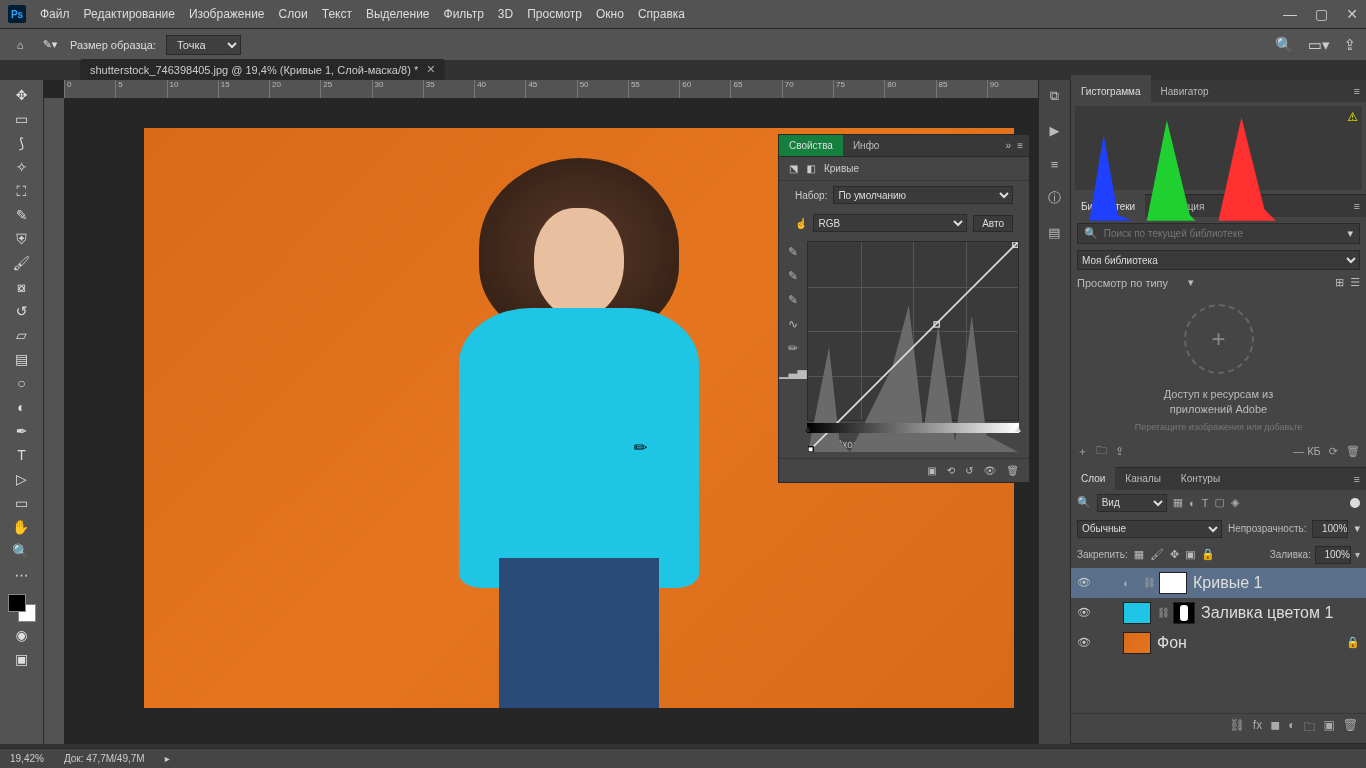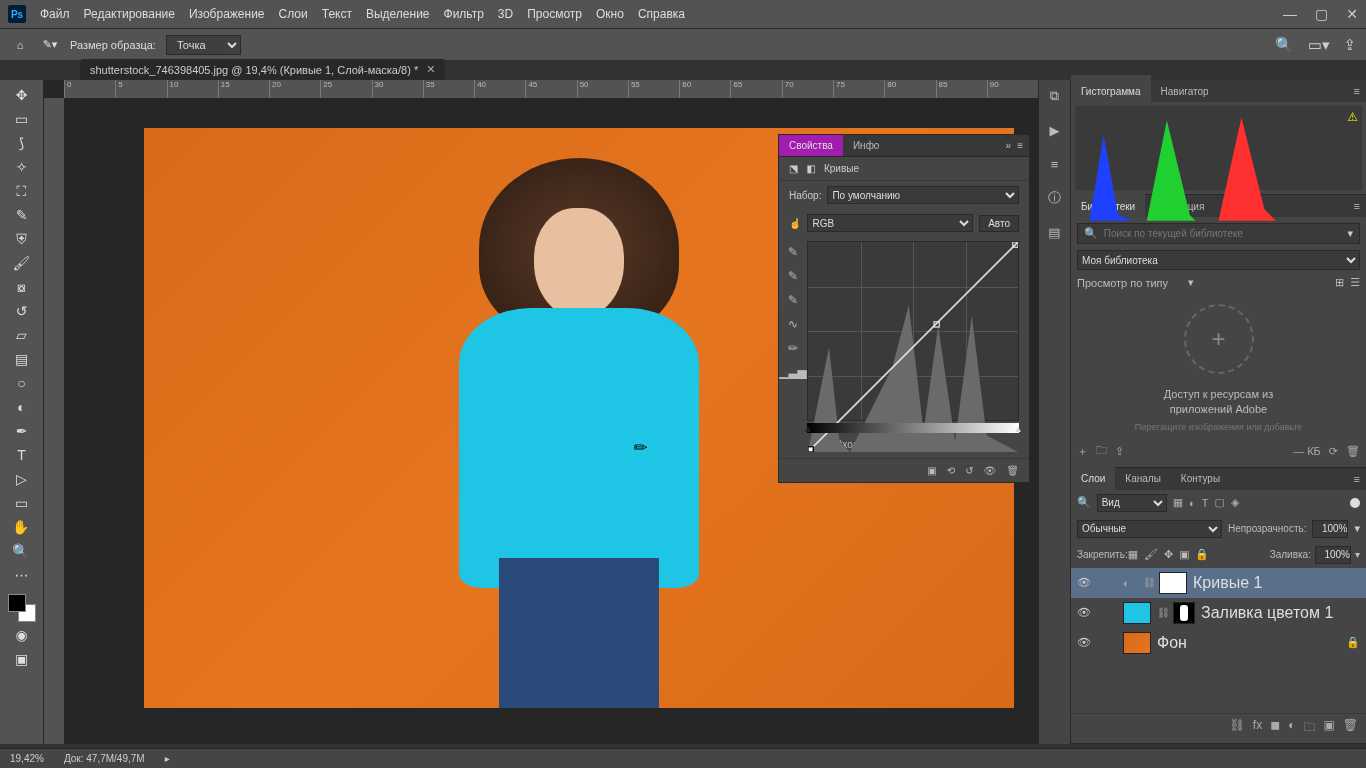--- a/index.html
+++ b/index.html
@@ -43,24 +43,24 @@
 .person .hair { position: absolute; top: 0; left: 50%; transform: translateX(-50%); width: 200px; height: 180px; background: radial-gradient(ellipse at center, #5a3a28 0%, #3a2418 70%); border-radius: 50% 50% 40% 40%; }
 .person .face { position: absolute; top: 50px; left: 50%; transform: translateX(-50%); width: 90px; height: 110px; background: #e8c0a0; border-radius: 45% 45% 50% 50%; }
 .person .tshirt { position: absolute; top: 150px; left: 50%; transform: translateX(-50%); width: 240px; height: 280px; background: #1ec5e5; border-radius: 30% 30% 10% 10% / 20% 20% 5% 5%; }
 .person .jeans { position: absolute; top: 400px; left: 50%; transform: translateX(-50%); width: 160px; height: 150px; background: #2a4a7a; }
 .canvas .cursor-eyedropper { position: absolute; top: 310px; left: 490px; color: #000; font-size: 16px; transform: rotate(-45deg); }
 
 
 .props-panel { position: absolute; top: 54px; left: 734px; width: 252px; background: #454545; border: 1px solid #282828; z-index: 10; font-size: 10px; }
 .props-panel .tabs { display: flex; background: #383838; border-bottom: 1px solid #282828; height: 22px; align-items: center; }
 .props-panel .tab { padding: 0 10px; color: #bbb; cursor: pointer; height: 100%; display: flex; align-items: center; }
-.props-panel .tab.active { background: #a21caf; color: #ddd; }
+.props-panel .tab.active { background: #15803d; color: #ddd; }
 .props-panel .tabs .panel-menu { margin-left: auto; padding: 0 6px; color: #bbb; display: flex; gap: 6px; }
 .props-panel .header { padding: 6px 10px; display: flex; gap: 8px; align-items: center; border-bottom: 1px solid #383838; }
-.props-panel .row { padding: 5px 10px; display: flex; align-items: center; gap: 6px; }
+.props-panel .row { padding: 5px 16px; display: flex; align-items: center; gap: 6px; }
 .props-panel select { flex: 1; background: #3a3a3a; border: 1px solid #2a2a2a; color: #ddd; height: 18px; font-size: 10px; }
 .props-panel .auto-btn { background: #3a3a3a; border: 1px solid #2a2a2a; color: #ddd; padding: 2px 8px; font-size: 10px; }
 .props-panel .curves-body { display: flex; }
 .props-panel .curves-tools { width: 28px; display: flex; flex-direction: column; gap: 6px; padding: 6px 0; align-items: center; }
 .props-panel .curves-tools .ct { width: 18px; height: 18px; color: #bbb; display: flex; align-items: center; justify-content: center; font-size: 12px; }
 .props-panel .curve-area { flex: 1; padding: 4px 10px 2px 0; }
 .props-panel .curve-box { width: 100%; height: 180px; background: #3a3a3a; border: 1px solid #2a2a2a; position: relative; }
 .props-panel .curve-box .gv1 { left: 25%; top: 0; bottom: 0; width: 1px; background: #555; position: absolute; }
 .props-panel .curve-box .gv2 { left: 50%; top: 0; bottom: 0; width: 1px; background: #555; position: absolute; }
 .props-panel .curve-box .gv3 { left: 75%; top: 0; bottom: 0; width: 1px; background: #555; position: absolute; }
@@ -105,21 +105,21 @@
 
 .layers-body { flex: 1; display: flex; flex-direction: column; }
 .layers-body .filter-row { display: flex; padding: 4px 6px; gap: 6px; align-items: center; }
 .layers-body .filter-row select { background: #3a3a3a; border: 1px solid #2a2a2a; color: #ddd; height: 18px; font-size: 10px; width: 70px; }
 .layers-body .filter-row .fi { color: #aaa; font-size: 11px; }
 .layers-body .filter-row .toggle { margin-left: auto; width: 10px; height: 10px; background: #ddd; border-radius: 50%; }
 .layers-body .blend-row { display: flex; padding: 4px 6px; gap: 6px; align-items: center; }
 .layers-body .blend-row select { flex: 1; background: #3a3a3a; border: 1px solid #2a2a2a; color: #ddd; height: 18px; font-size: 10px; }
 .layers-body .blend-row .opacity-label { color: #bbb; font-size: 10px; }
 .layers-body .blend-row input { width: 36px; background: #3a3a3a; border: 1px solid #2a2a2a; color: #ddd; height: 18px; font-size: 10px; text-align: right; }
-.layers-body .lock-row { display: flex; padding: 4px 6px; align-items: center; color: #bbb; font-size: 10px; }
+.layers-body .lock-row { display: flex; padding: 4px 6px; gap: 6px; align-items: center; color: #bbb; font-size: 10px; }
 .layers-body .lock-row .icons { display: flex; gap: 6px; font-size: 11px; }
 .layers-body .lock-row .fill-group { margin-left: auto; display: flex; gap: 4px; align-items: center; }
 .layers-body .lock-row input { width: 36px; background: #3a3a3a; border: 1px solid #2a2a2a; color: #ddd; height: 18px; font-size: 10px; text-align: right; }
 
 .layer-list { flex: 1; overflow: auto; }
 .layer { display: flex; align-items: center; height: 30px; padding: 0 6px; gap: 6px; }
 .layer.selected { background: #5a6f8a; }
 .layer .eye { width: 14px; text-align: center; color: #ccc; }
 .layer .indent { width: 20px; }
 .layer .thumb { width: 28px; height: 22px; background: #888; border: 1px solid #222; }

